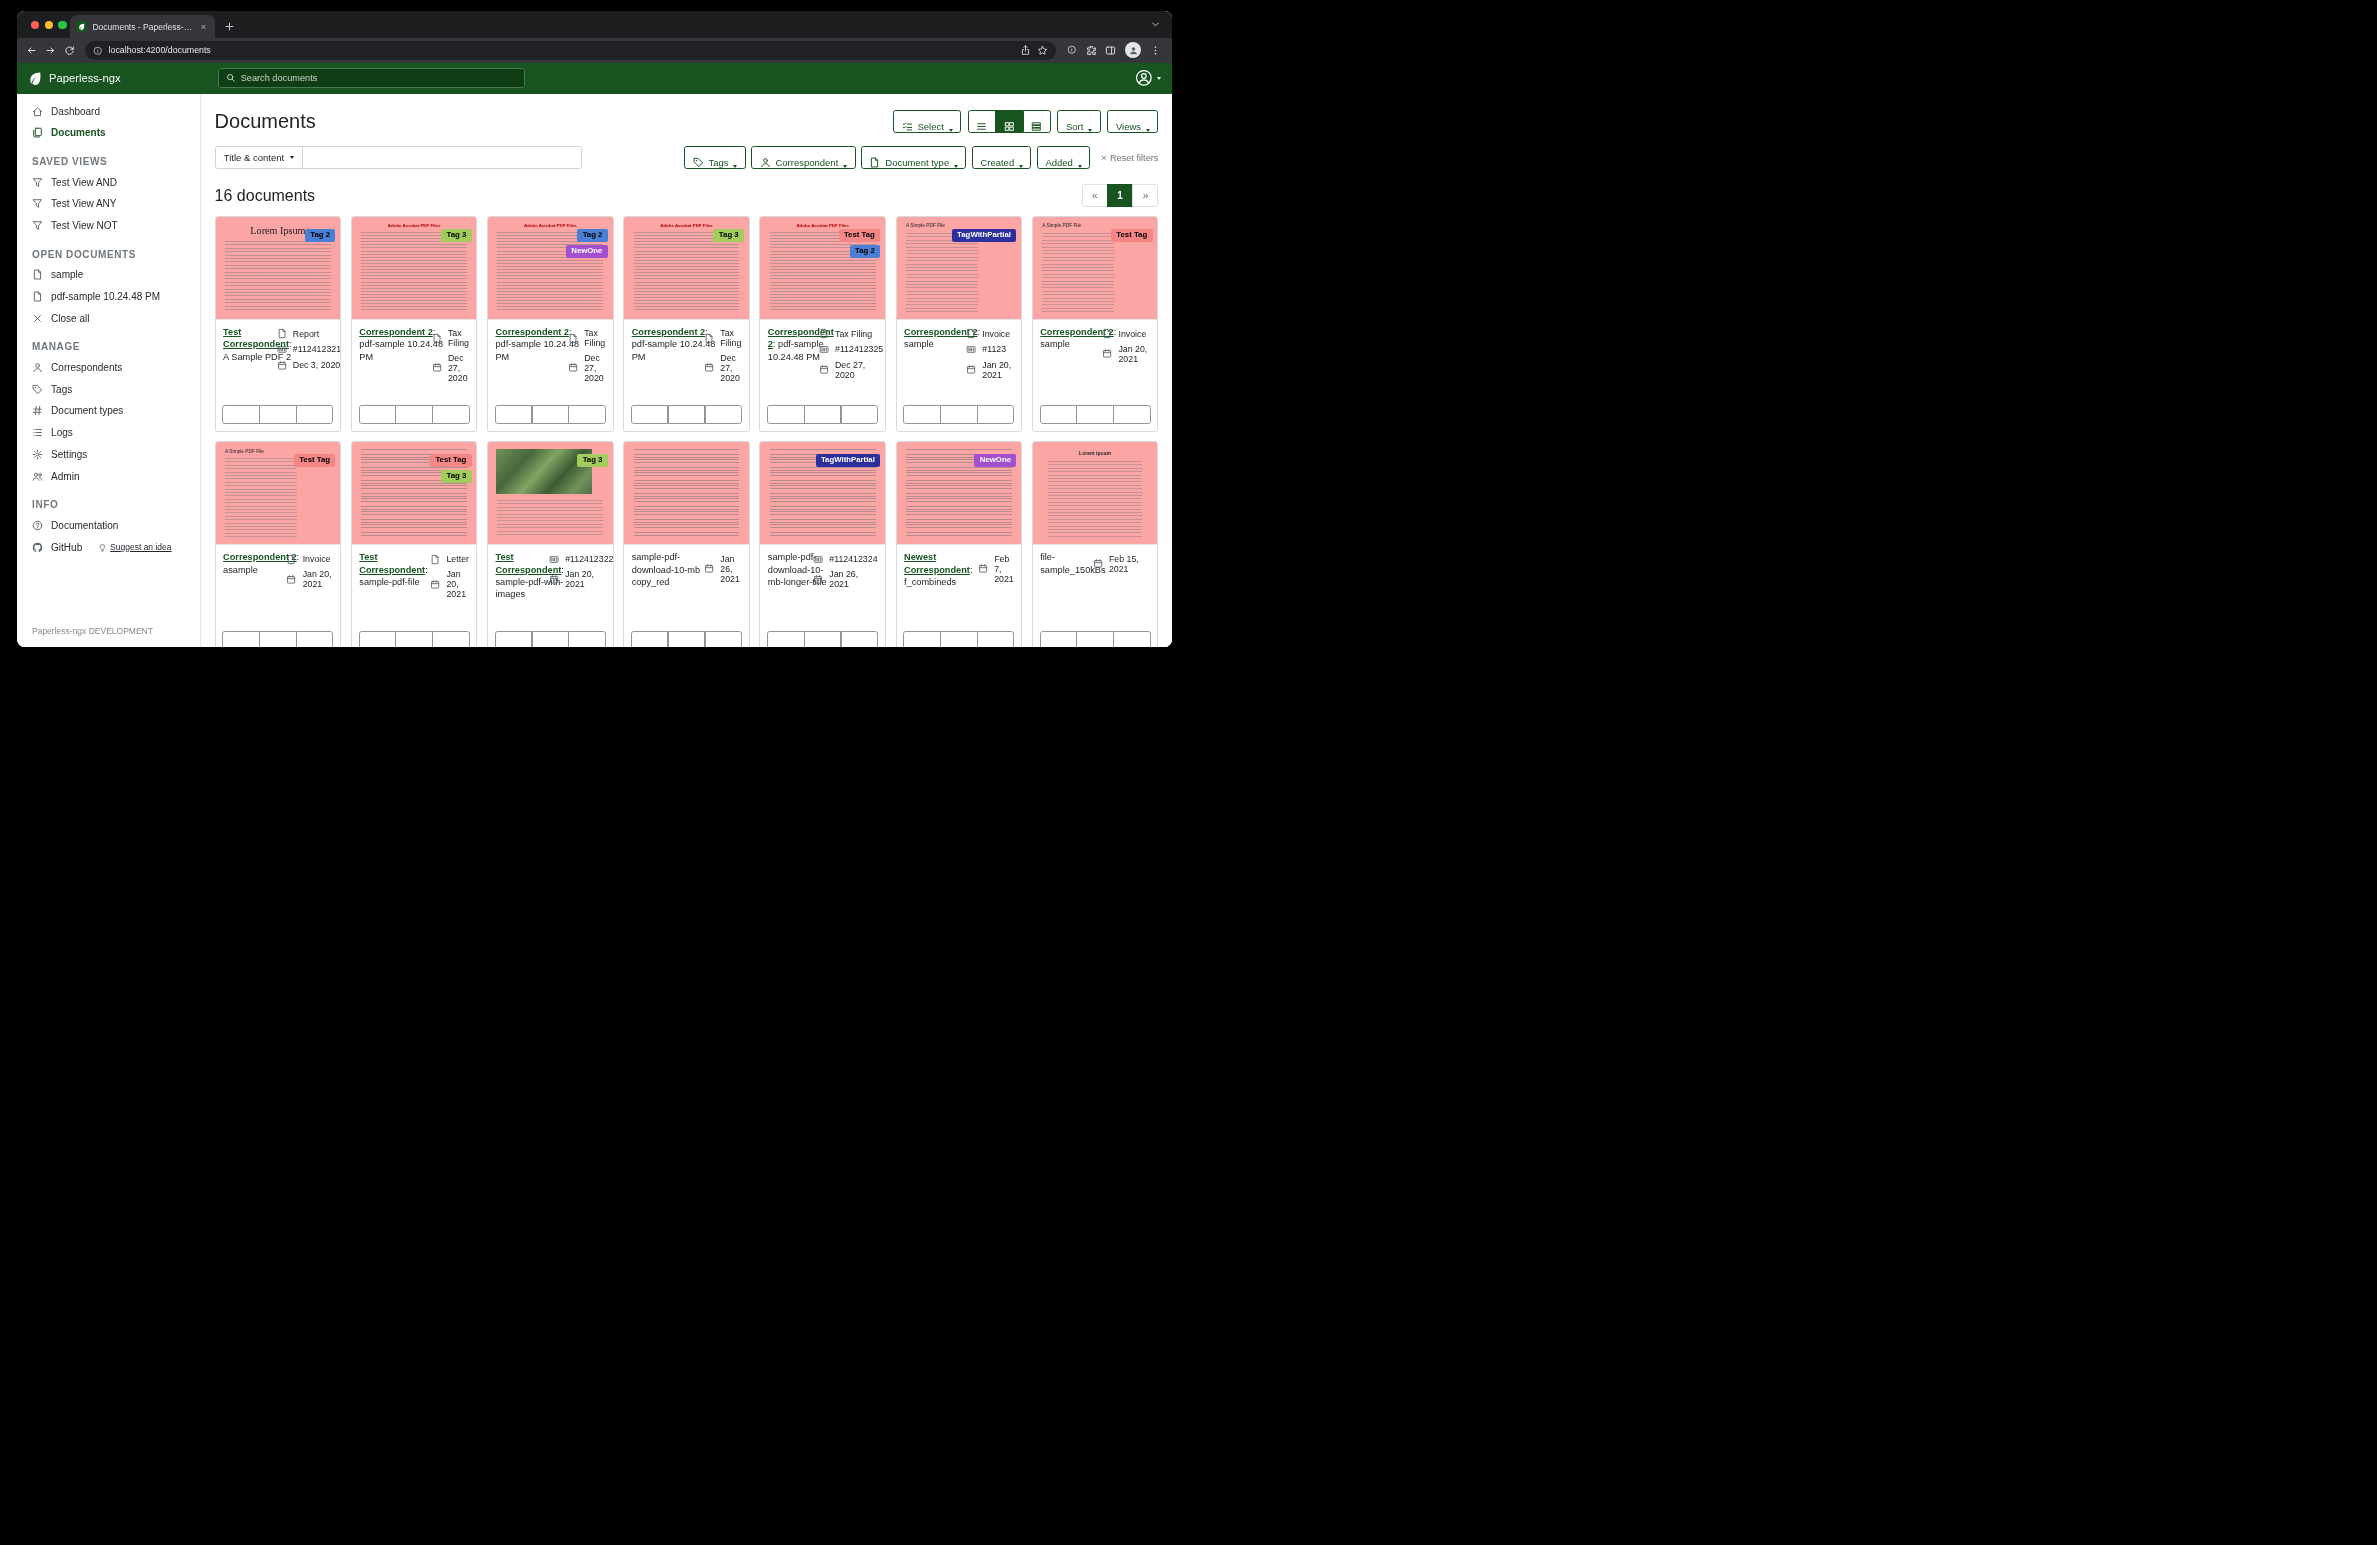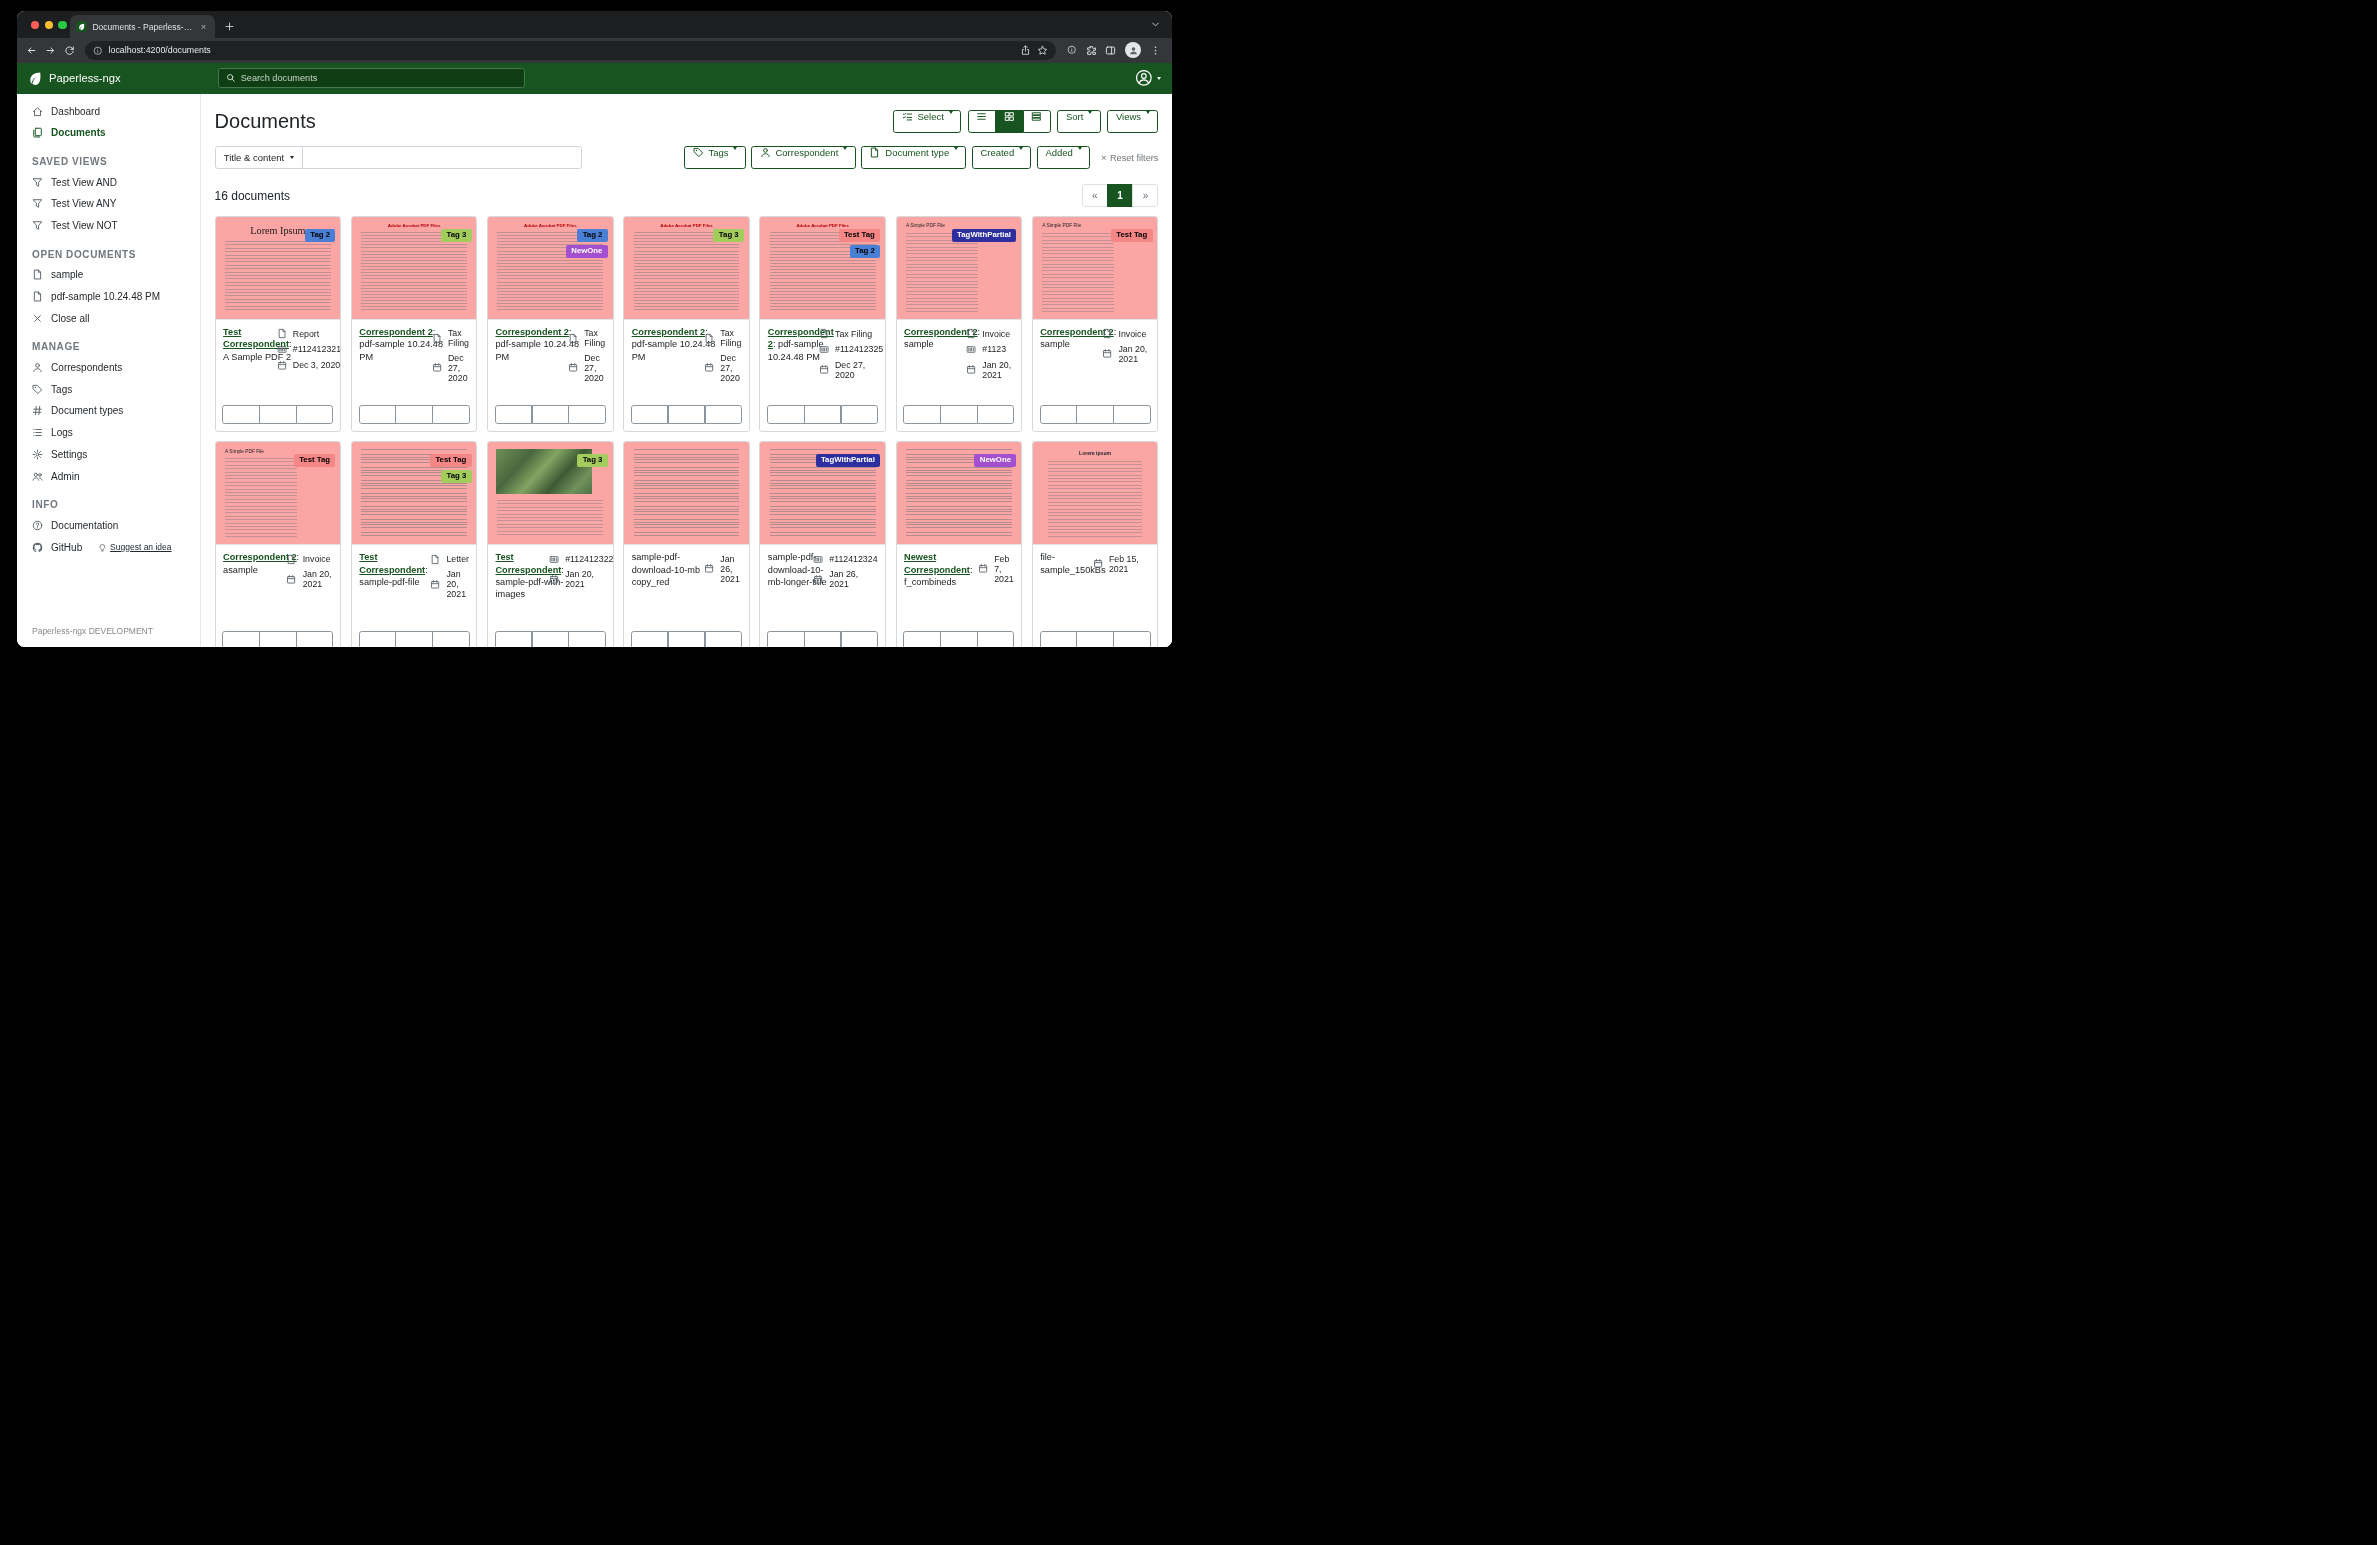--- a/index.html
+++ b/index.html
@@ -51,38 +51,38 @@
   .nav-item.active .nav-icon{color:#17541f}
   .section-heading{font-size:10px;font-weight:600;letter-spacing:0.6px;color:#70777d;padding:12.2px 15px 4.1px}
   .idea-link{display:inline-flex;align-items:center;gap:3.4px;font-size:8.5px;color:#24292e;text-decoration:underline;margin-left:8.2px}
   .idea-link .nav-icon{width:8.8px}
   .sidebar-footer{margin-top:auto;padding:9.5px 15px 11px;font-size:8.5px;color:#85898d;white-space:nowrap}
 
   .content{flex:1;padding:13.6px 13.6px 0;overflow:hidden;background:#fff;min-width:0}
   .content-head{display:flex;align-items:center;justify-content:space-between;margin-top:2.7px}
   .page-title{font-size:20px;font-weight:500;color:#212529}
   .actions{display:flex;gap:6.8px;align-items:center}
-  .btn{height:23px;border:0.7px solid #17541f;color:#17541f;background:#fff;border-radius:2.7px;padding:0 7.5px;display:inline-flex;align-items:flex-start;gap:4.8px;font-size:9.5px;cursor:pointer;font-family:inherit}
+  .btn{height:23px;border:0.7px solid #17541f;color:#17541f;background:#fff;border-radius:2.7px;padding:0 7.5px;display:inline-flex;align-items:flex-end;gap:4.8px;font-size:9.5px;cursor:pointer;font-family:inherit}
   .btn .bicon{display:flex}
   .btn.active{background:#17541f;color:#fff}
   .btn-group{display:inline-flex}
   .btn-group .btn{border-radius:0;margin-left:-0.7px}
   .btn-group .btn:first-child{border-radius:2.7px 0 0 2.7px;margin-left:0}
   .btn-group .btn:last-child{border-radius:0 2.7px 2.7px 0}
 
   .filter-row{display:flex;margin-top:13.6px;align-items:center}
   .input-group{display:flex;width:367px;flex:none}
   .field-btn{height:23px;border:0.7px solid #ced4da;background:#fff;color:#212529;border-radius:2.7px 0 0 2.7px;padding:0 8.2px;display:inline-flex;align-items:center;gap:5.4px;font-size:9.5px;cursor:pointer;font-family:inherit}
   .filter-input{flex:1;height:23px;border:0.7px solid #ced4da;margin-left:-0.7px;border-radius:0 2.7px 2.7px 0;padding:0 6.8px;font-size:9.5px;outline:none;font-family:inherit}
   .filter-btns{margin-left:auto;display:flex;gap:5.4px;align-items:center}
   .reset-link{color:#6f757b;font-size:9.2px;display:inline-flex;align-items:center;gap:3.4px;margin-left:5.4px;cursor:pointer;white-space:nowrap}
   .reset-x{font-size:9.5px;line-height:1}
 
   .count-row{display:flex;justify-content:space-between;align-items:center;margin-top:15px}
-  .doc-count{font-size:12px}
+  .doc-count{font-size:16px}
   .pager{display:inline-flex}
   .page-btn{min-width:26px;height:23px;border:0.7px solid #dee2e6;background:#fff;color:#5f6b76;display:inline-flex;align-items:center;justify-content:center;font-size:10px;margin-left:-0.7px;cursor:pointer}
   .page-btn.first{border-radius:2.7px 0 0 2.7px;margin-left:0}
   .page-btn.last{border-radius:0 2.7px 2.7px 0}
   .page-btn.current{background:#17541f;border-color:#17541f;color:#fff;font-weight:600}
 
   
   .doc-grid{display:grid;grid-template-columns:repeat(7,1fr);gap:9.5px;margin-top:8.2px}
   .doc-card{border:0.7px solid #d6dadd;border-radius:2.7px;background:#fff;display:flex;flex-direction:column;overflow:hidden;min-height:216px}
   .thumb{position:relative;background:#fca5a5;height:103px;border-bottom:0.7px solid #e2e5e8;overflow:hidden;flex:none}

